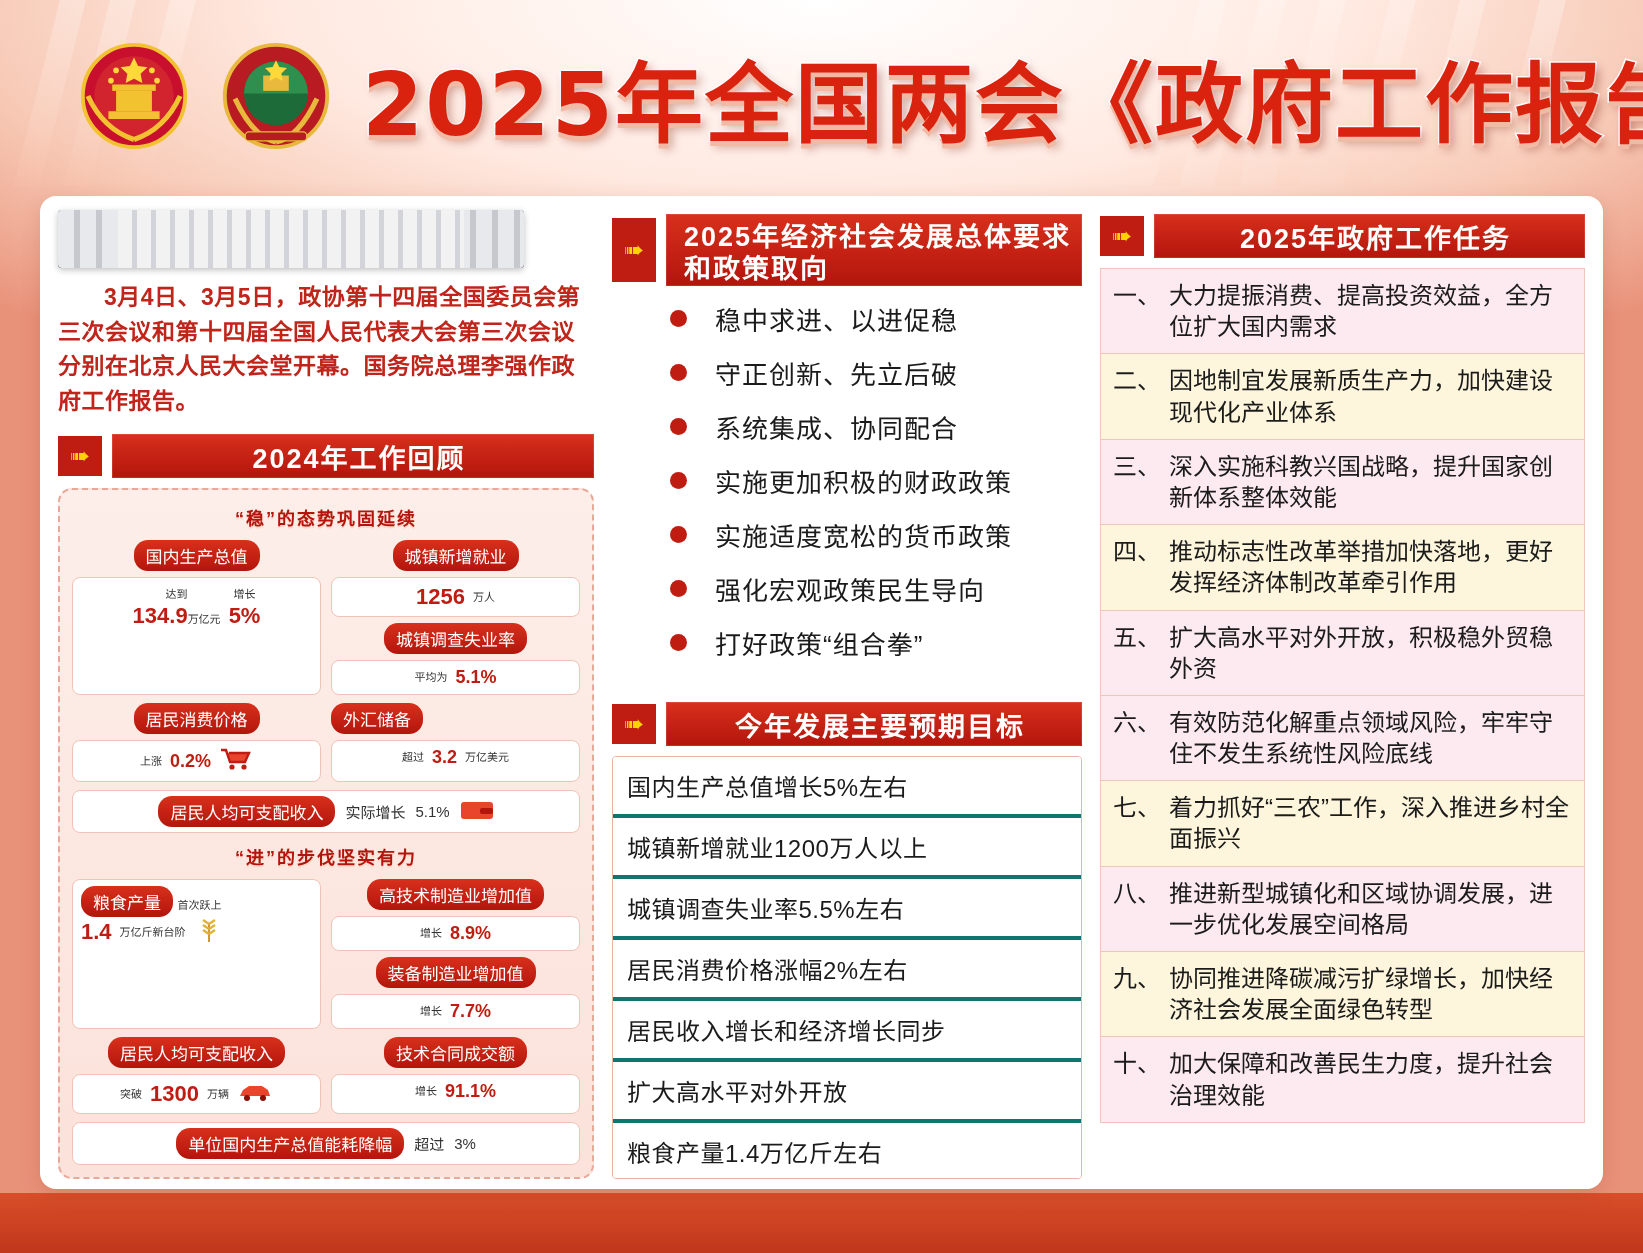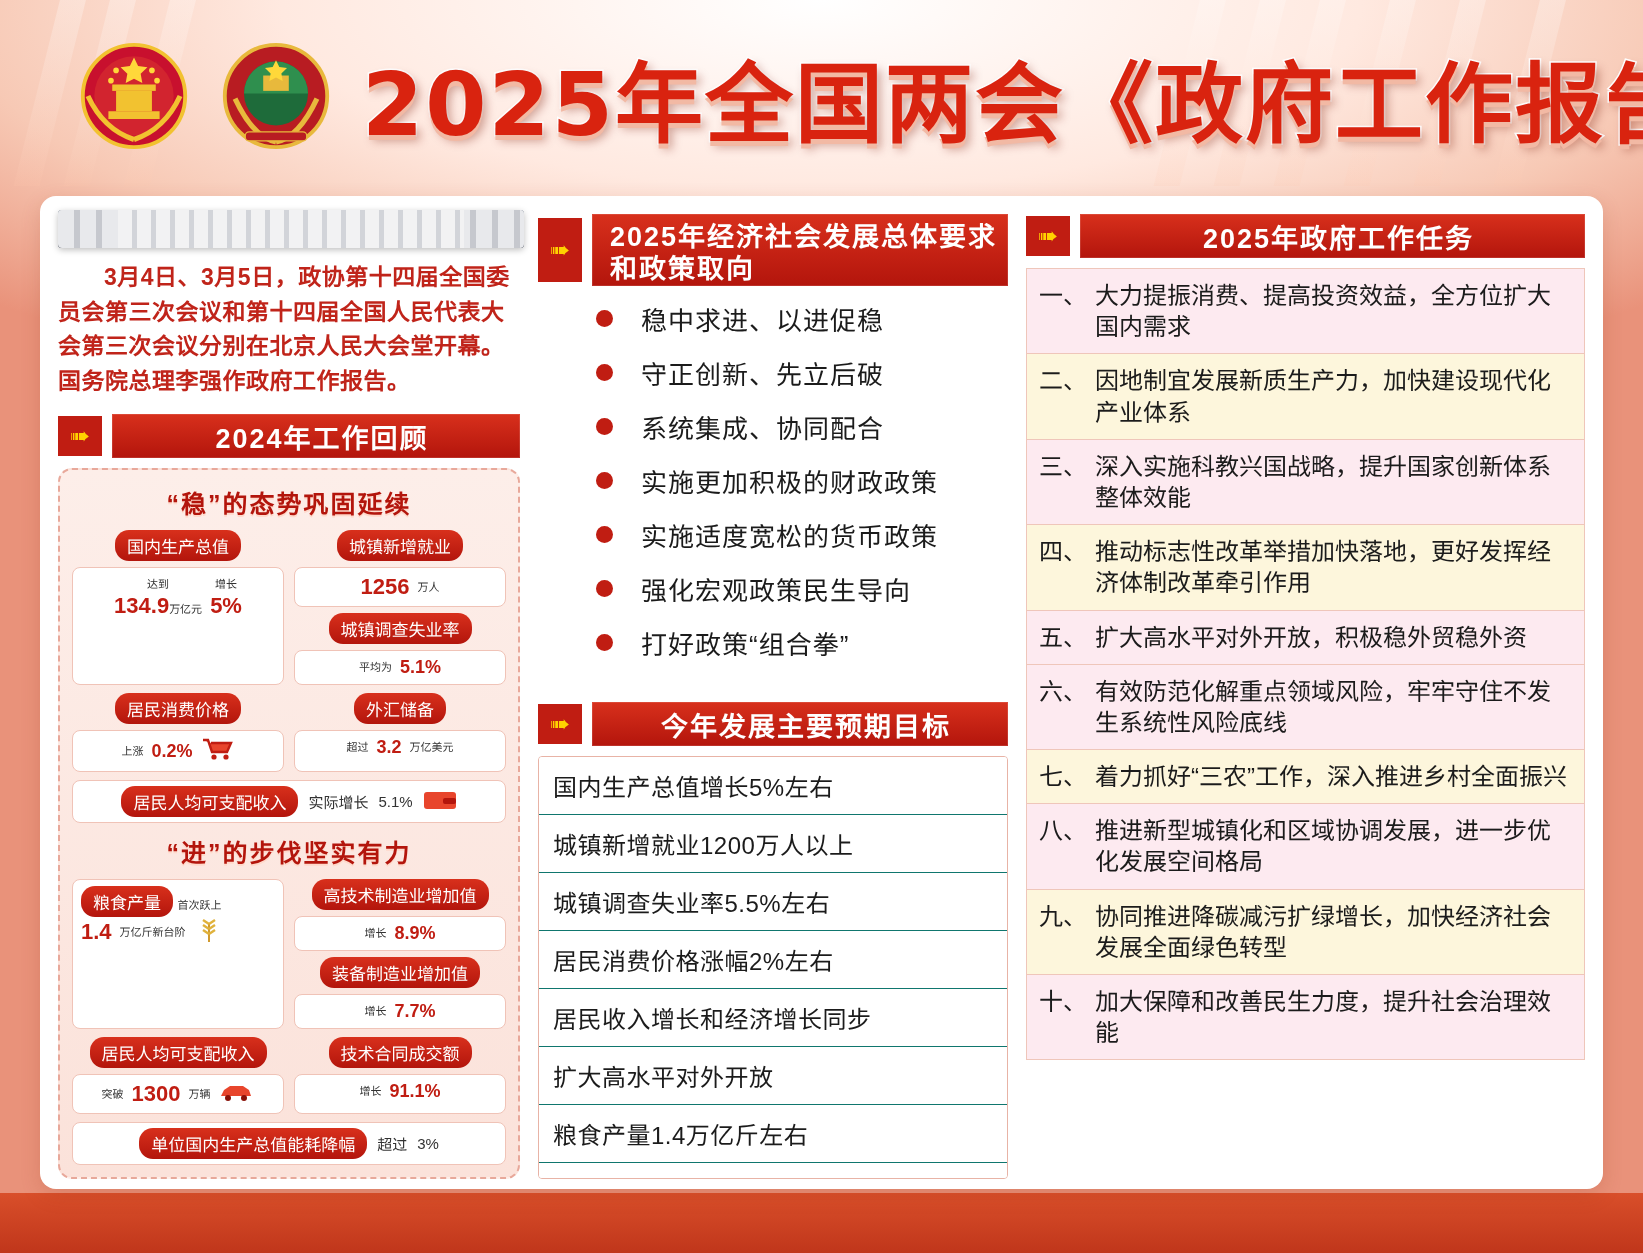--- a/index.html
+++ b/index.html
@@ -52,21 +52,21 @@
   
   .content{
     position:absolute;top:196px;left:40px;right:40px;bottom:64px;
     background:#ffffff;
     border-radius:16px;
     box-shadow:0 6px 20px rgba(150,50,20,.18);
     padding:14px 18px 10px 18px;
     display:flex;
     gap:18px;
   }
-  .col-left{width:462px;display:flex;flex-direction:column;}
+  .col-left{width:536px;display:flex;flex-direction:column;}
   .col-mid{width:470px;display:flex;flex-direction:column;}
   .col-right{flex:1;display:flex;flex-direction:column;}
 
   
   .photo{
     width:466px;height:330px;border-radius:4px;overflow:hidden;position:relative;
     background:#1b2a44;
     box-shadow:0 2px 6px rgba(0,0,0,.25);
   }
   .photo .hall-bg{position:absolute;inset:0;background:linear-gradient(180deg,#c9ccd2 0%, #aeb3bd 28%, #8d8f99 46%, #5d5f6b 70%, #3b3d47 100%);}
@@ -102,21 +102,21 @@
   .bar.two .barlabel{height:64px;justify-content:flex-start;padding-left:18px;line-height:1.18;text-align:left;display:block;padding-top:8px;}
 
   
   .review{
     margin-top:10px;flex:1;
     border:2px dashed #e8a89a;border-radius:14px;
     background:linear-gradient(180deg,#fdeee9 0%, #fbe2da 100%);
     padding:10px 12px 12px 12px;
   }
   .review-sub{
-    text-align:center;font-size:25px;font-weight:bold;color:#b3150c;
+    text-align:center;font-size:18px;font-weight:bold;color:#b3150c;
     letter-spacing:2px;margin:4px 0 10px 0;
     text-shadow:0 2px 0 #ffd9cb;
   }
   .r-row{display:flex;gap:10px;margin-bottom:8px;}
   .chip{
     background:linear-gradient(180deg,#d8301c,#b3150c);color:#fff;
     font-size:17px;font-weight:normal;border-radius:14px;padding:3px 12px;display:inline-block;
     white-space:nowrap;
   }
   .card{
@@ -139,21 +139,21 @@
   .bullets li{
     list-style:none;display:flex;align-items:center;gap:28px;
     font-size:26px;color:#1b1b1b;margin-bottom:17px;letter-spacing:1px;
   }
   .dot{width:17px;height:17px;border-radius:50%;background:#c01d12;flex:0 0 auto;}
 
   
   .goals{margin-top:10px;border:1px solid #e8b3a6;border-radius:4px;overflow:hidden;}
   .goals div{
     font-size:24px;color:#1b1b1b;padding:11px 14px;
-    border-bottom:1px solid #0f766e;background:#fff;letter-spacing:.5px;
+    border-bottom:4px solid #0f766e;background:#fff;letter-spacing:.5px;
   }
   .goals div:last-child{border-bottom:none;}
 
   
   .tasks{margin-top:10px;display:flex;flex-direction:column;flex:1;}
   .task{
     display:flex;gap:8px;align-items:flex-start;
     padding:11px 14px 11px 12px;
     font-size:24px;line-height:1.3;color:#1b1b1b;
     border:1px solid #efc6ba;border-top:none;
@@ -280,21 +280,21 @@
                 <svg width="34" height="24" viewBox="0 0 34 24">
                     <path d="M2 3h5l4 12h15l4-9H10" stroke="#c01d12" stroke-width="2.4" fill="#e8452c"></path>
                     <circle cx="13" cy="20" r="2.6" fill="#c01d12"></circle>
                     <circle cx="25" cy="20" r="2.6" fill="#c01d12"></circle>
                   </svg>
               </span>
             </div>
           </div>
         </div>
         <div class="stack">
-          <div style="text-align:center"><span class="chip">外汇储备</span></div>
+          <div style="text-align:left"><span class="chip">外汇储备</span></div>
           <div class="card">
             <div class="flexrow">
                 <span class="v">超过</span>
                 <span class="mid">3.2</span>
                 <span class="v">万亿美元</span>
               </div>
           </div>
         </div>
       </div>
 

